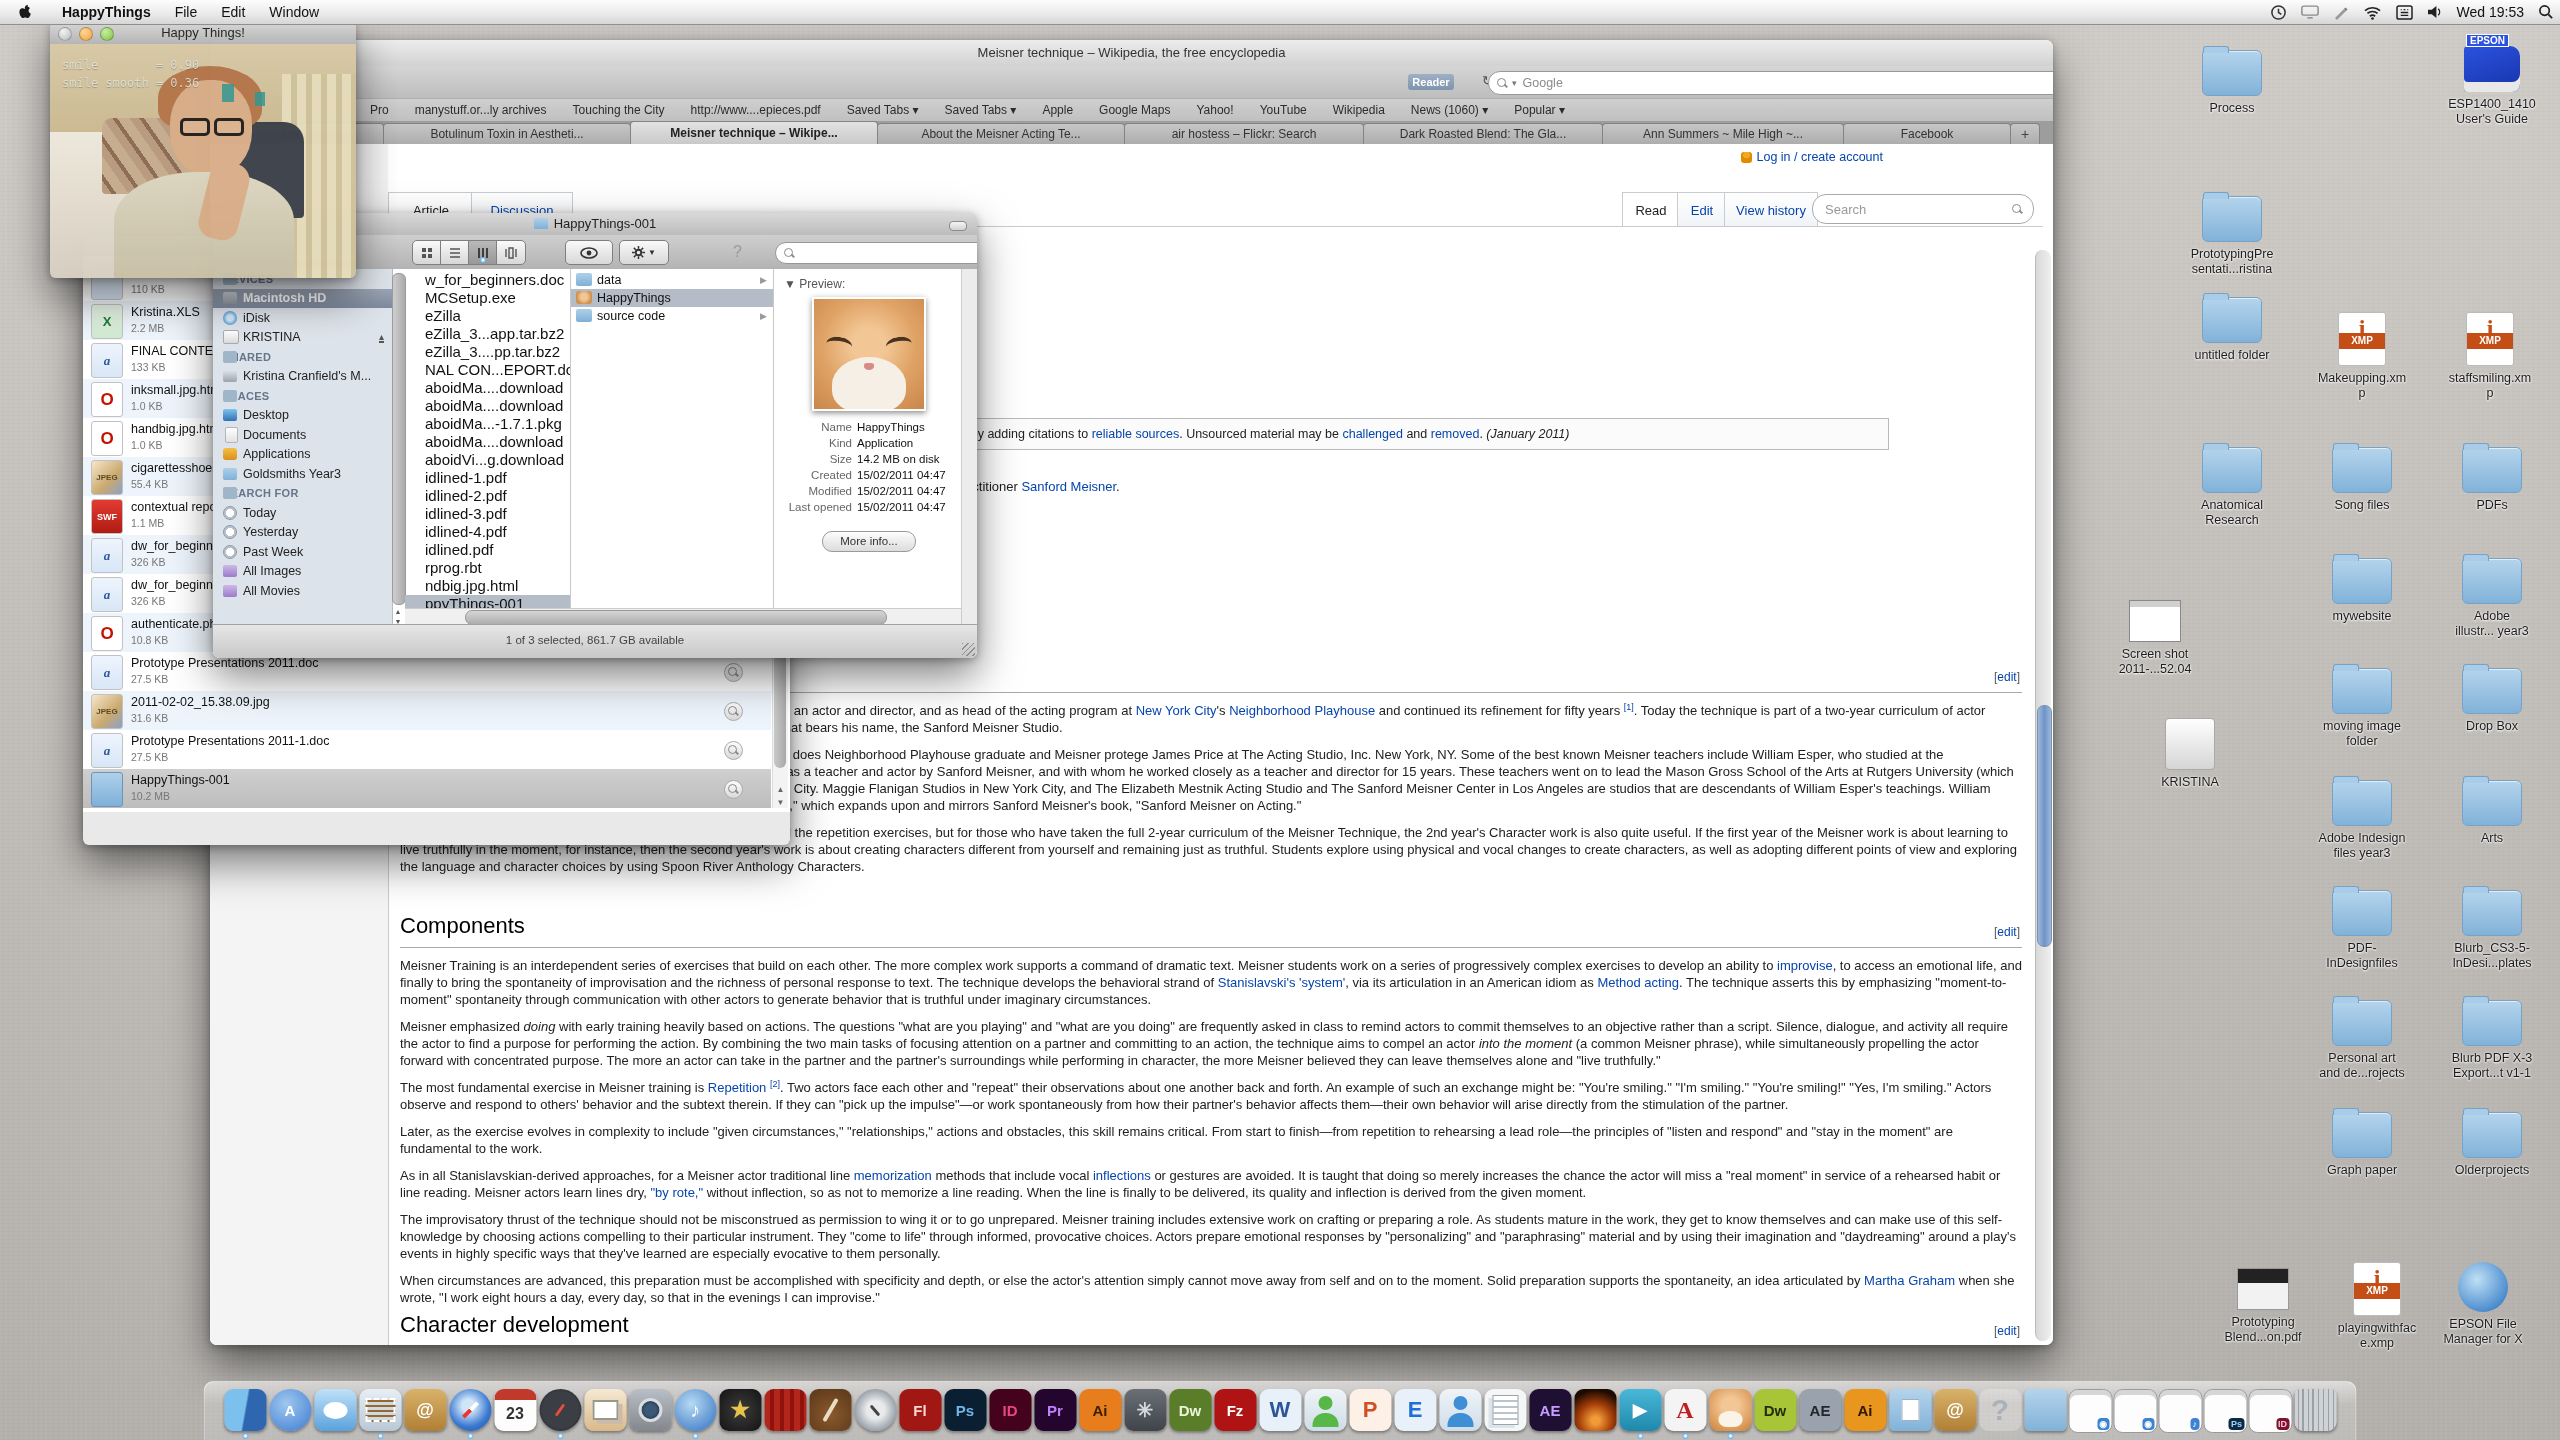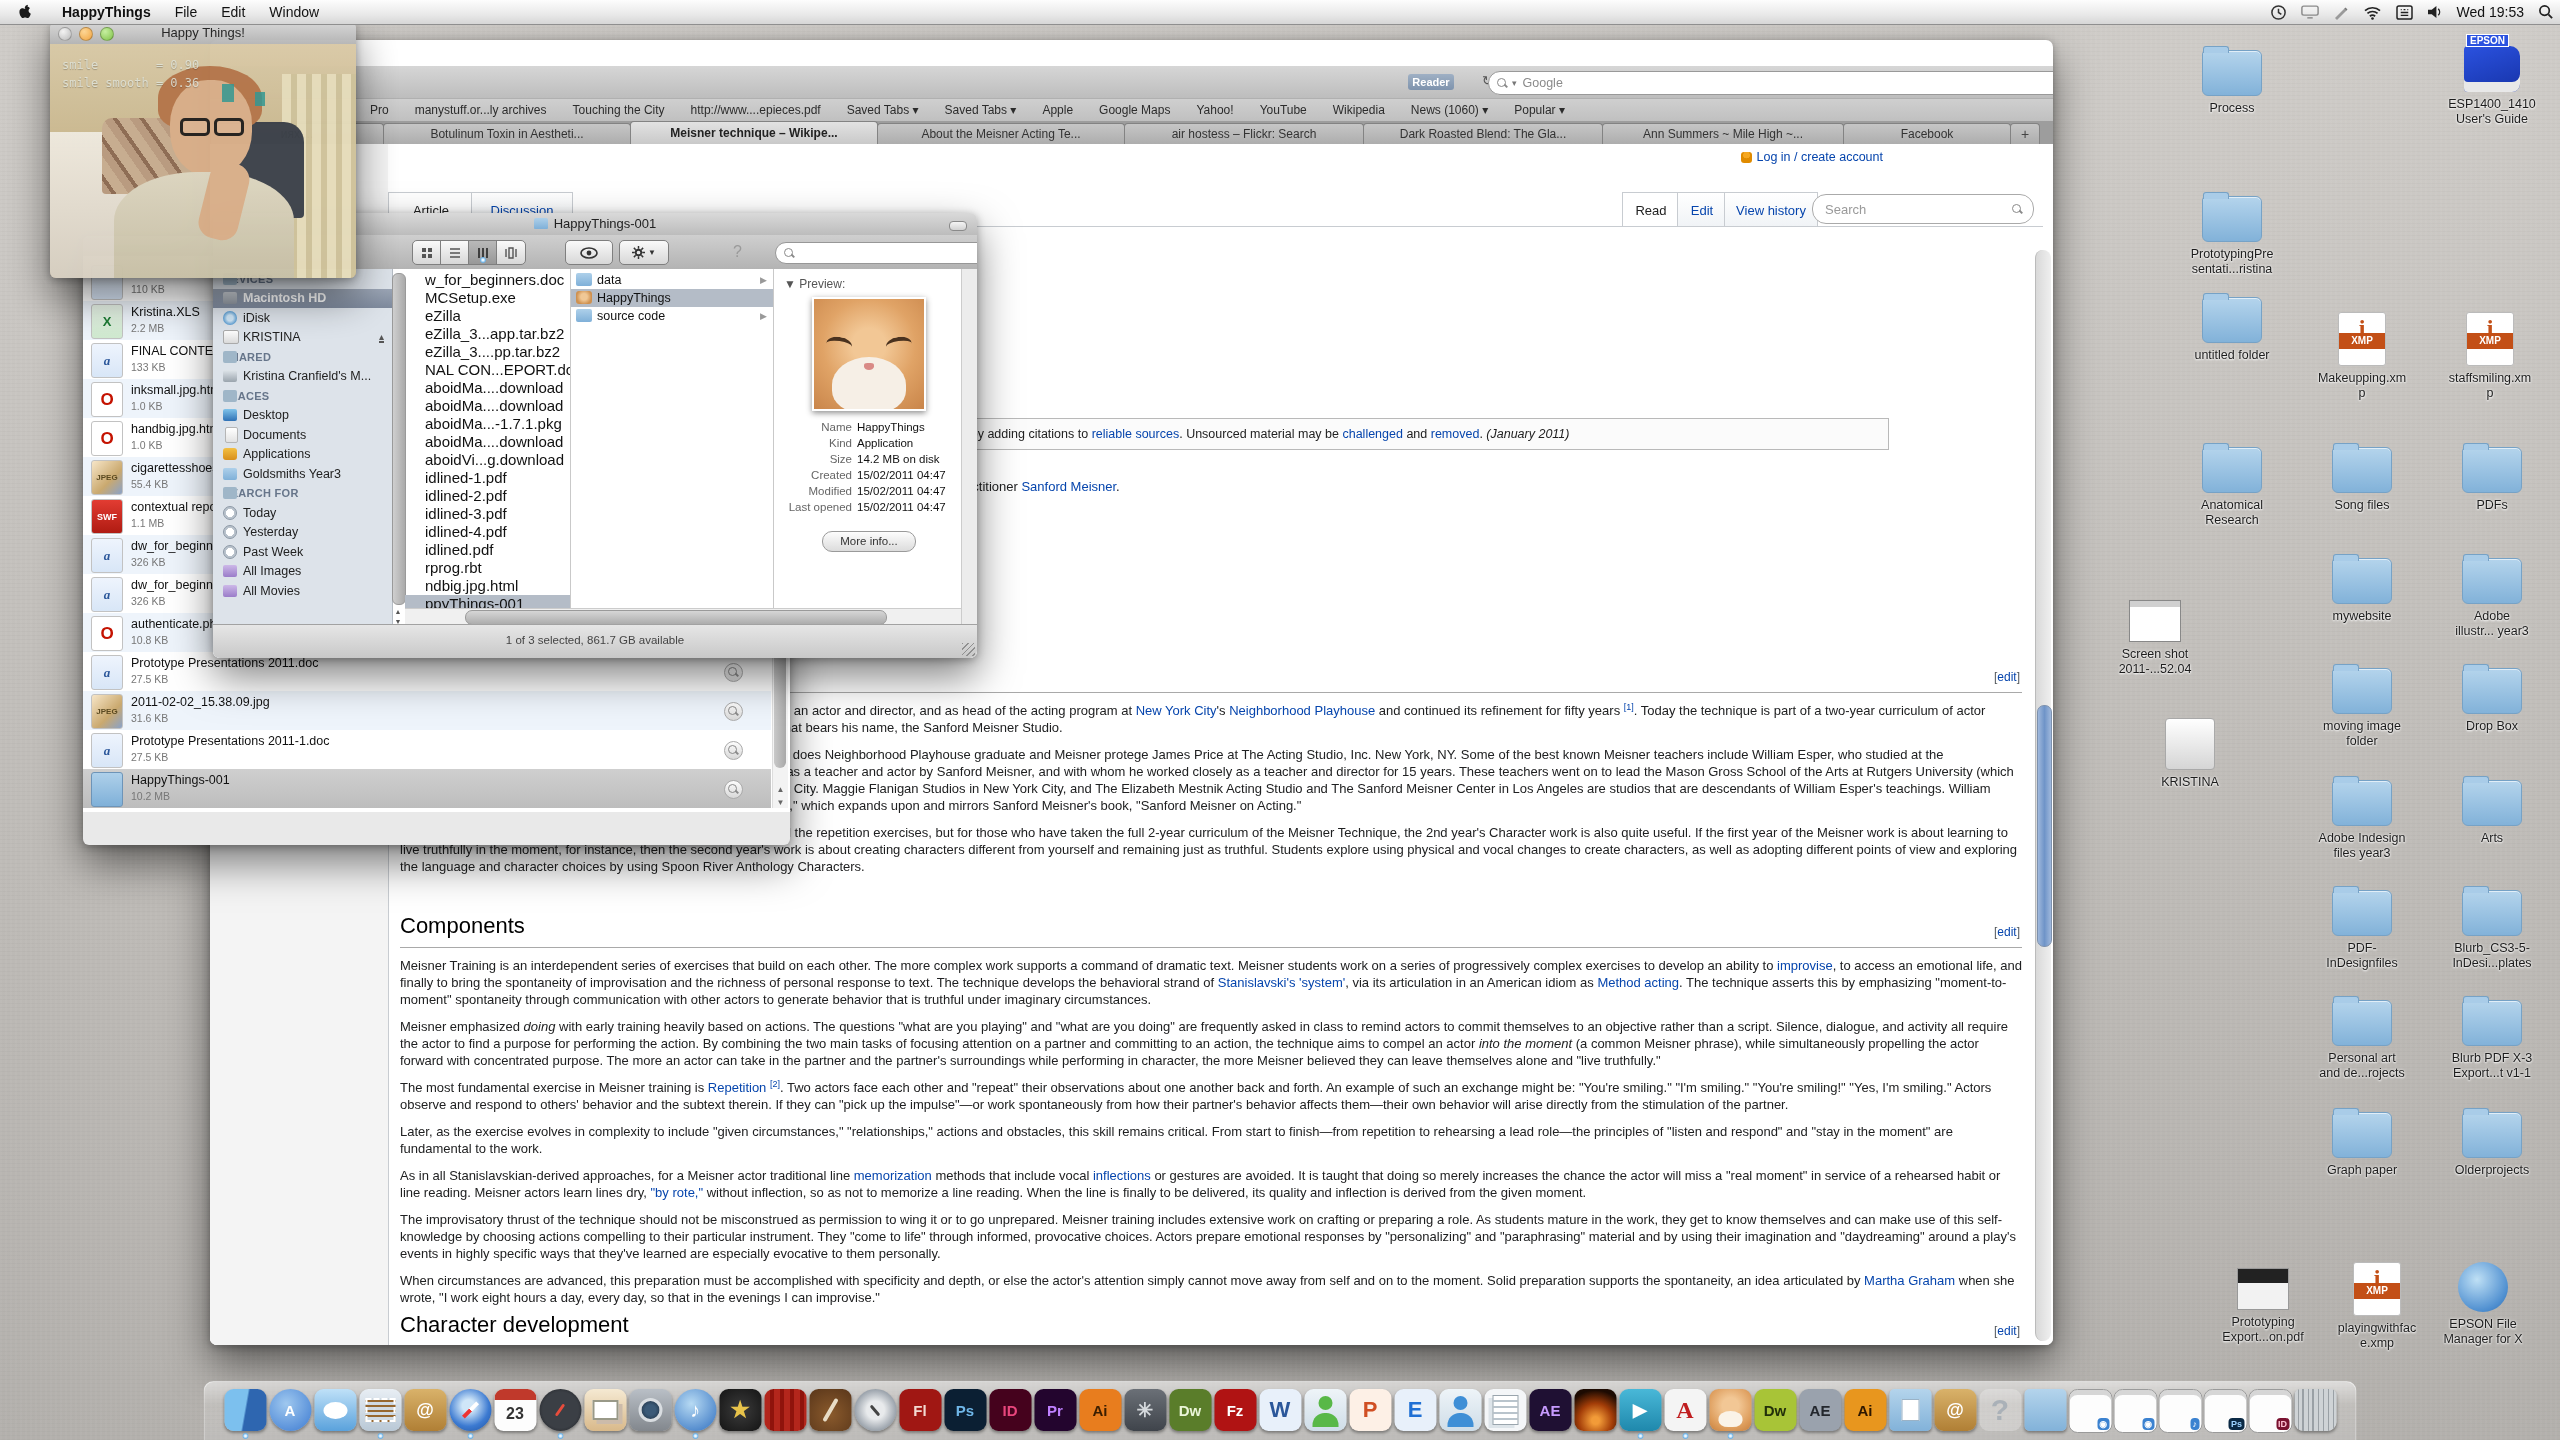--- a/index.html
+++ b/index.html
@@ -370,20 +370,21 @@
     <span>
         <svg width="16" height="16" viewBox="0 0 17 17">
           <circle cx="7" cy="7" r="5" fill="none" stroke="#222" stroke-width="1.8"></circle>
           <path d="M11 11l4 4" stroke="#222" stroke-width="2"></path>
         </svg>
       </span>
   </div>
 </div>
 
 <div id="safari" class="abs winshadow">
+  <div id="s-title" class="abs">Meisner technique – Wikipedia, the free encyclopedia</div>
   <div id="s-tools" class="abs"></div>
   <div id="reader-btn" class="abs">Reader</div>
   <div id="reload-btn" class="abs">↻</div>
   <div id="gsearch" class="abs">
     <span class="mag"></span>
       <span style="color:#777;font-size:9px;margin-right:6px;">▾</span>
     <span>Google</span>
   </div>
   <div id="s-bmbar" class="abs">
 
@@ -1015,21 +1016,21 @@
     </div>
 
     <div class="desk-icon dk-folder" style="left: 2434px; top: 1112px;">
       <span class="art"><i class="g"></i></span>
       <span class="lbl">Olderprojects</span>
     </div>
 
     <div class="desk-icon dk-pdfdark" style="left: 2205px; top: 1268px;">
       <span class="art"><i class="g"></i></span>
       <span class="lbl">Prototyping
-Export...on.pdf</span>
+Blend...on.pdf</span>
     </div>
 
     <div class="desk-icon dk-xmp" style="left: 2319px; top: 1262px;">
       <span class="art">
         <i class="g">XMP</i>
       </span>
       <span class="lbl">playingwithfac
 e.xmp</span>
     </div>
 

